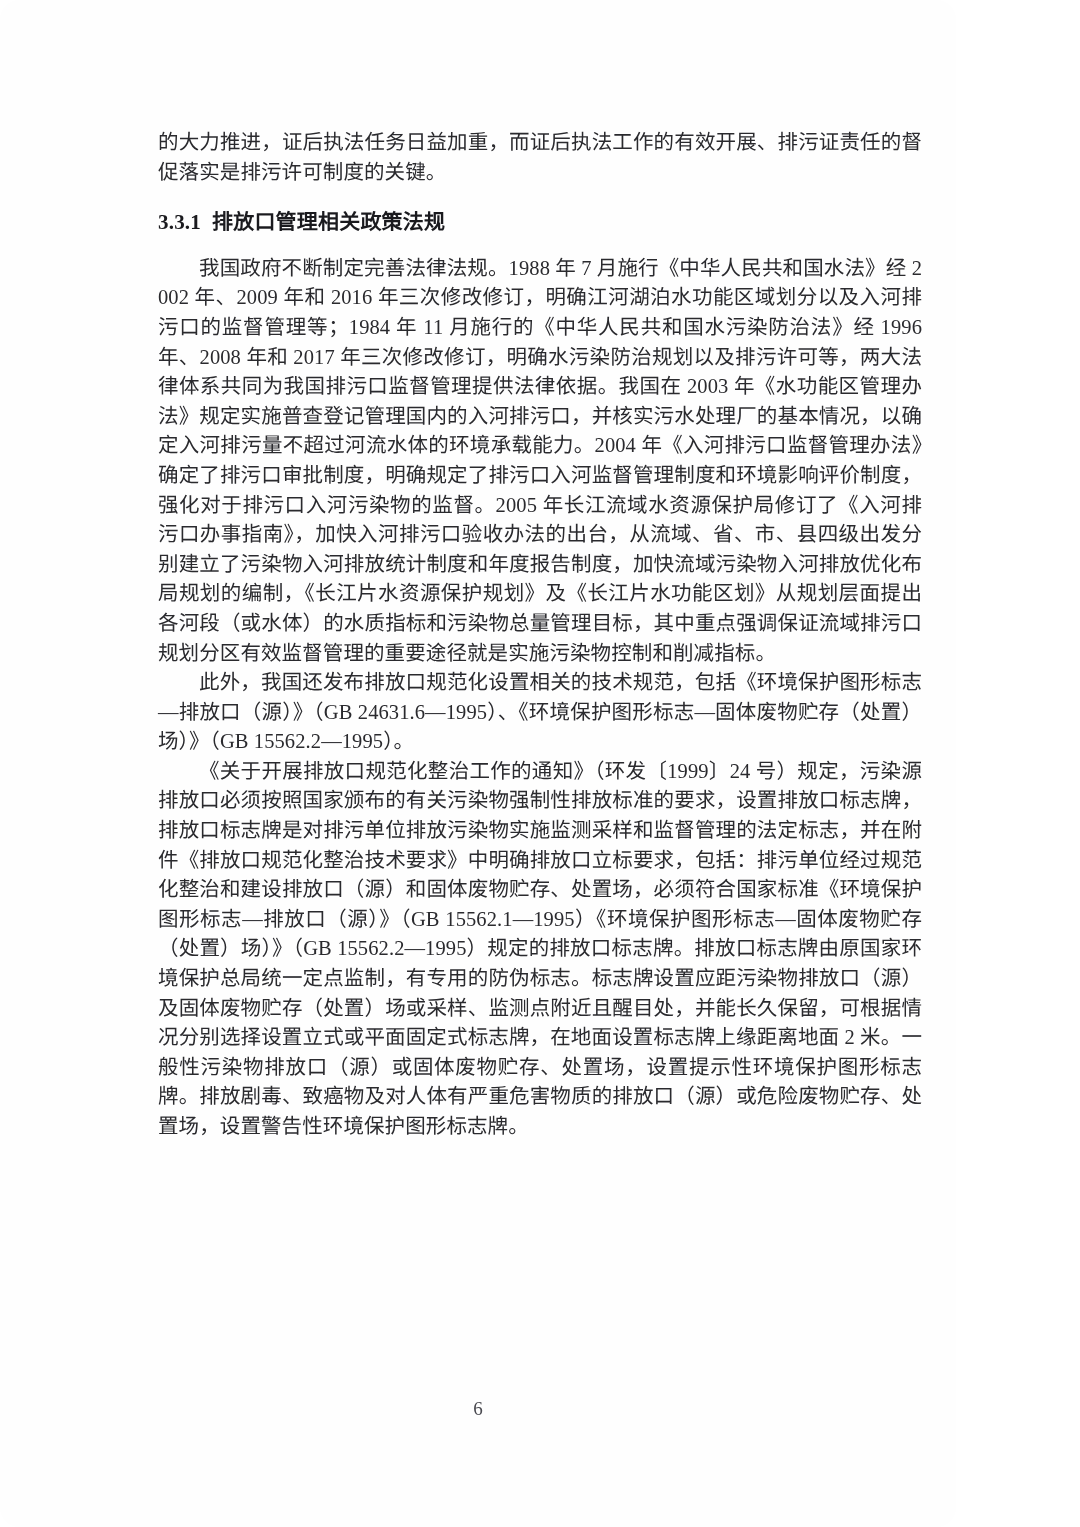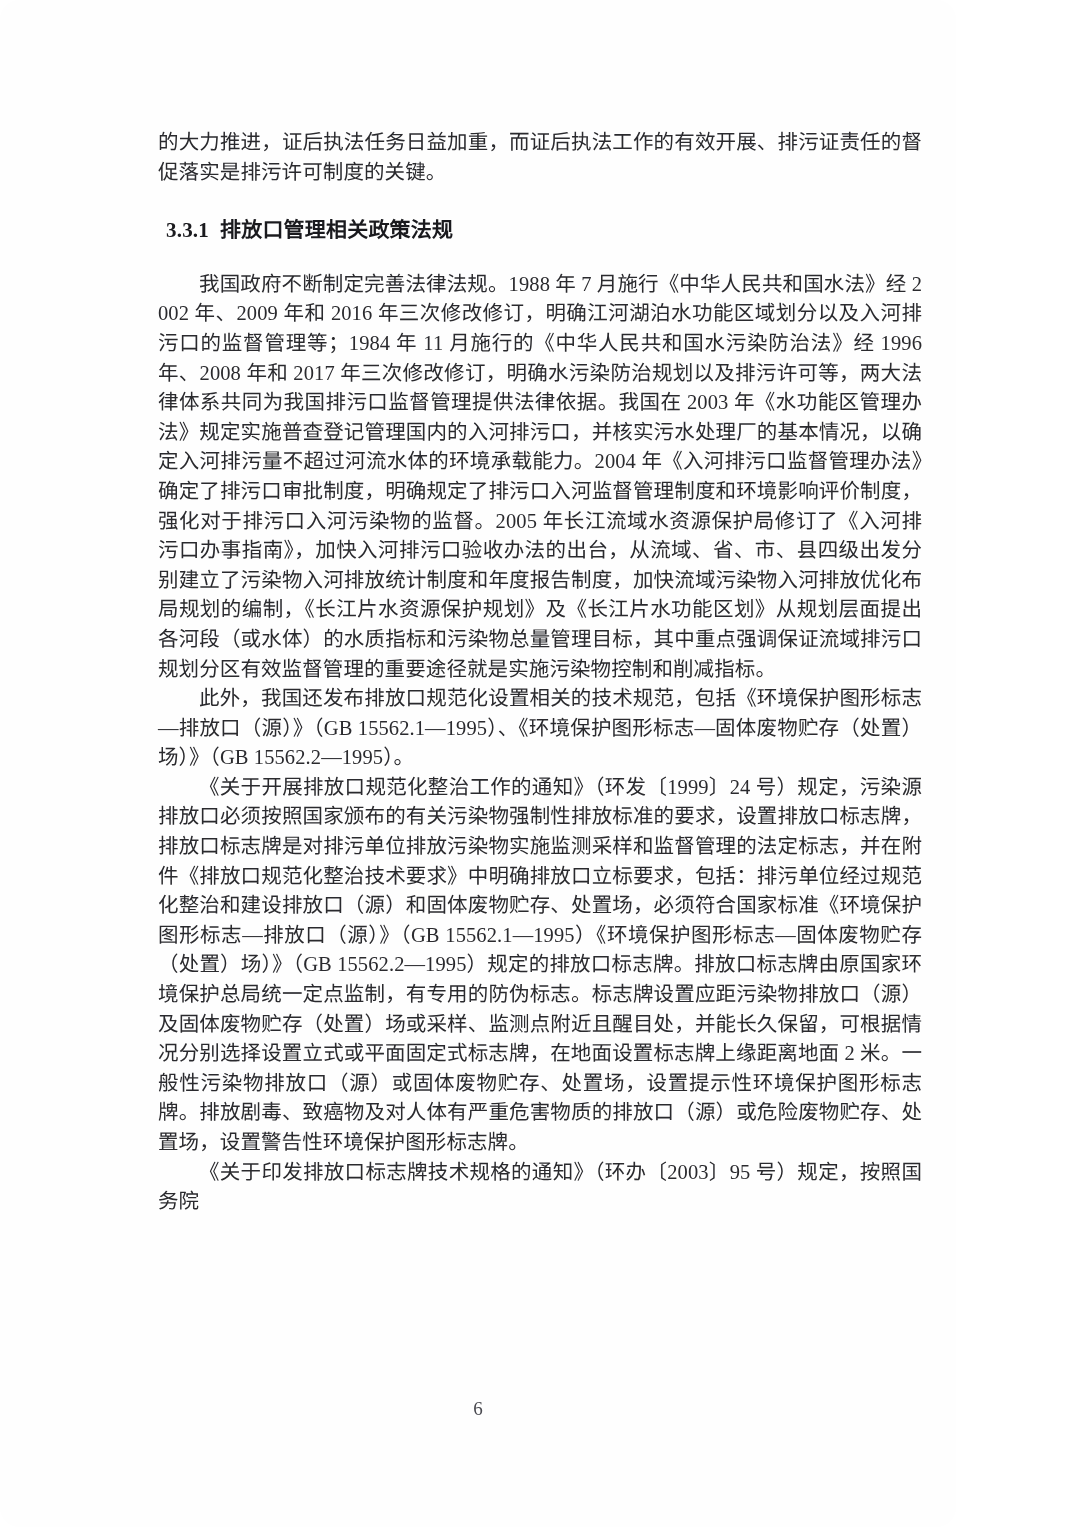--- a/index.html
+++ b/index.html
@@ -47,21 +47,21 @@
   .para.cont {            
     text-indent: 0;
   }
 
   .para.indent {          
     text-indent: 41px;
   }
 
   
   .heading {
-    margin: 8px;
+    margin: 0;
     font-size: 21px;
     line-height: 29.6px;
     font-weight: bold;
     color: #1a1a1e;
     letter-spacing: 0.2px;
   }
 
   .heading .num {
     font-family: "Liberation Serif", "DejaVu Serif", serif;
     margin-right: 11px;
@@ -94,24 +94,23 @@
     <div class="spacer-heading-before"></div>
 
     <h2 class="heading">
       <span class="num">3.3.1</span><span>排放口管理相关政策法规</span>
     </h2>
 
     <div class="spacer-heading-after"></div>
 
     <p class="para indent">我国政府不断制定完善法律法规。1988 年 7 月施行《中华人民共和国水法》经 2002 年、2009 年和 2016 年三次修改修订，明确江河湖泊水功能区域划分以及入河排污口的监督管理等；1984 年 11 月施行的《中华人民共和国水污染防治法》经 1996 年、2008 年和 2017 年三次修改修订，明确水污染防治规划以及排污许可等，两大法律体系共同为我国排污口监督管理提供法律依据。我国在 2003 年《水功能区管理办法》规定实施普查登记管理国内的入河排污口，并核实污水处理厂的基本情况，以确定入河排污量不超过河流水体的环境承载能力。2004 年《入河排污口监督管理办法》确定了排污口审批制度，明确规定了排污口入河监督管理制度和环境影响评价制度，强化对于排污口入河污染物的监督。2005 年长江流域水资源保护局修订了《入河排污口办事指南》，加快入河排污口验收办法的出台，从流域、省、市、县四级出发分别建立了污染物入河排放统计制度和年度报告制度，加快流域污染物入河排放优化布局规划的编制，《长江片水资源保护规划》及《长江片水功能区划》从规划层面提出各河段（或水体）的水质指标和污染物总量管理目标，其中重点强调保证流域排污口规划分区有效监督管理的重要途径就是实施污染物控制和削减指标。</p>
 
-    <p class="para indent">此外，我国还发布排放口规范化设置相关的技术规范，包括《环境保护图形标志—排放口（源）》（GB 15562.1—1995）、《环境保护图形标志—固体废物贮存（处置）场）》（GB 15562.2—1995）。</p>
+    <p class="para indent">此外，我国还发布排放口规范化设置相关的技术规范，包括《环境保护图形标志—排放口（源）》（GB 24631.6—1995）、《环境保护图形标志—固体废物贮存（处置）场）》（GB 15562.2—1995）。</p>
 
     <p class="para indent">《关于开展排放口规范化整治工作的通知》（环发〔1999〕24 号）规定，污染源排放口必须按照国家颁布的有关污染物强制性排放标准的要求，设置排放口标志牌，排放口标志牌是对排污单位排放污染物实施监测采样和监督管理的法定标志，并在附件《排放口规范化整治技术要求》中明确排放口立标要求，包括：排污单位经过规范化整治和建设排放口（源）和固体废物贮存、处置场，必须符合国家标准《环境保护图形标志—排放口（源）》（GB 15562.1—1995）《环境保护图形标志—固体废物贮存（处置）场）》（GB 15562.2—1995）规定的排放口标志牌。排放口标志牌由原国家环境保护总局统一定点监制，有专用的防伪标志。标志牌设置应距污染物排放口（源）及固体废物贮存（处置）场或采样、监测点附近且醒目处，并能长久保留，可根据情况分别选择设置立式或平面固定式标志牌，在地面设置标志牌上缘距离地面 2 米。一般性污染物排放口（源）或固体废物贮存、处置场，设置提示性环境保护图形标志牌。排放剧毒、致癌物及对人体有严重危害物质的排放口（源）或危险废物贮存、处置场，设置警告性环境保护图形标志牌。</p>
 
 
-    <p class="para indent">《关于印发排放口标志牌技术规格的通知》（环办〔2003〕95 号）规定，按照国务院</p>
 
   </div>
 
   <div class="page-number">6</div>
 
 </div>
 
 </body></html>

